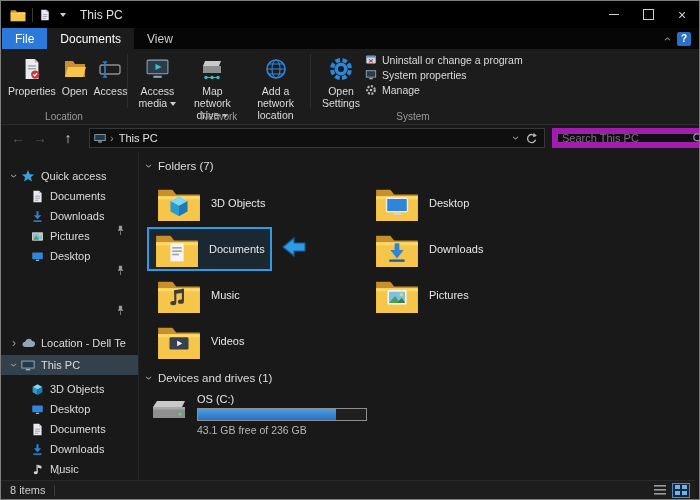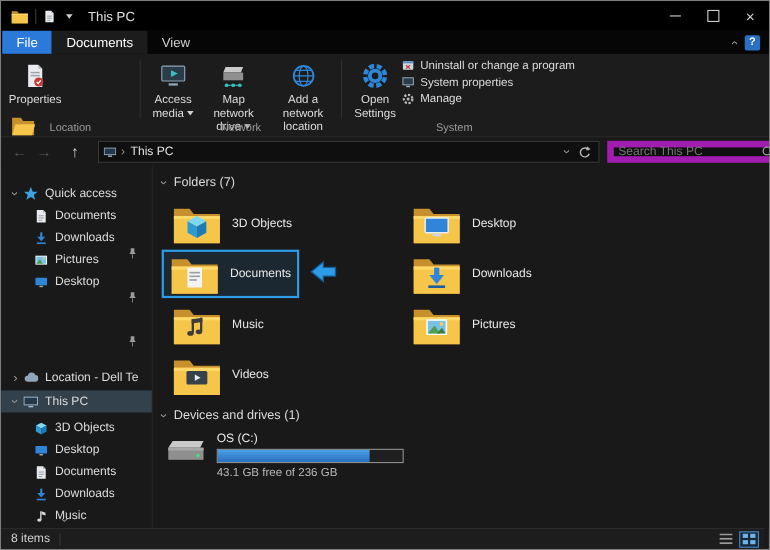--- a/index.html
+++ b/index.html
@@ -182,21 +182,21 @@
     <div class="tab">View</div>
     <div class="tabstrip-right">
       <span class="chev rot270">›</span>
       <span class="helpbox">?</span>
     </div>
   </div>
 
   <div class="ribbon">
 
     <div class="rgroup" style="left:0;width:126px;">
-      <div class="bigrow" style="padding-left:4px;flex-direction:column;">
+      <div class="bigrow" style="padding-left:4px;">
         <div class="bigbtn">
           <span class="bicon">
             <svg width="22" height="24" viewBox="0 0 24 24">
                 <path d="M5 1h10l4 4v18H5z" fill="#e9ebee"></path>
                 <path d="M15 1l4 4h-4z" fill="#b9bdc2"></path>
                 <rect x="7.5" y="8" width="9" height="1.4" fill="#9aa2aa"></rect>
                 <rect x="7.5" y="11" width="9" height="1.4" fill="#9aa2aa"></rect>
                 <circle cx="15.5" cy="18" r="4.5" fill="#c23b3b"></circle>
                 <path d="M13.5 18l1.5 1.5 2.5-3" stroke="#fff" stroke-width="1.3" fill="none"></path>
               </svg>

